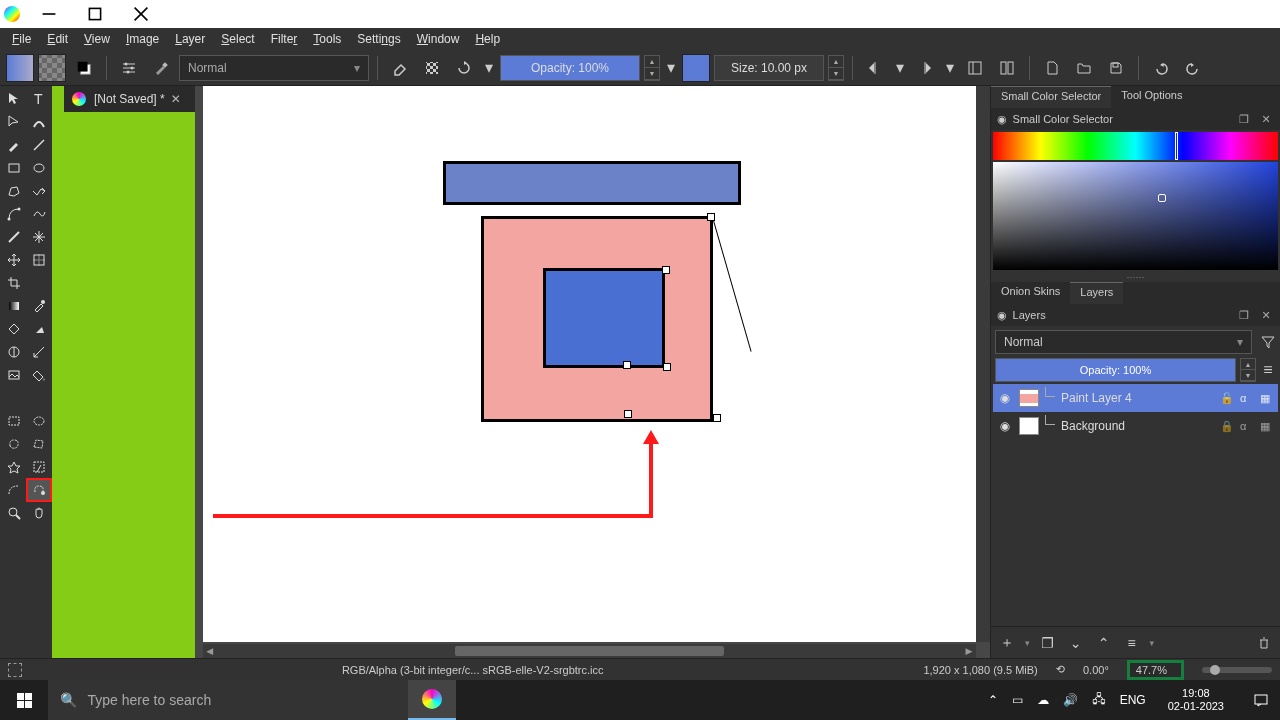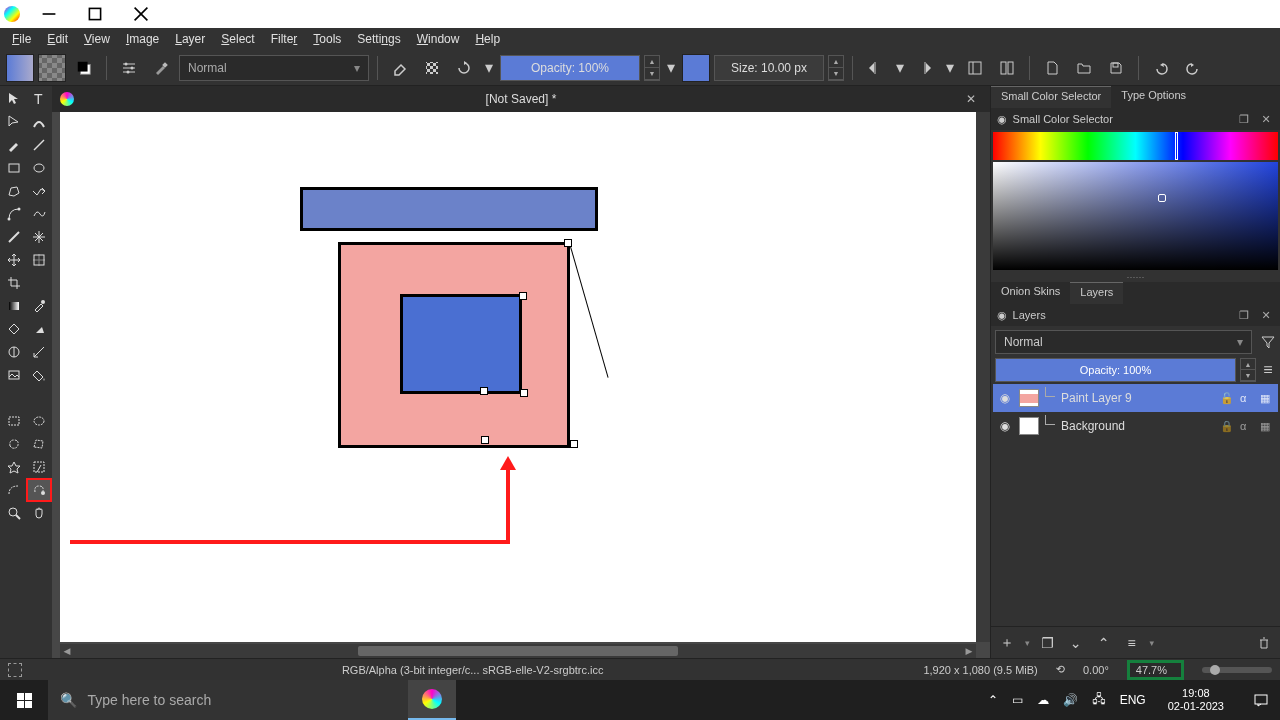--- a/index.html
+++ b/index.html
@@ -32,21 +32,21 @@
 
 
 .main { display: flex; height: calc(720px - 28px - 22px - 36px - 22px - 40px); }
 
 
 .toolbox { width: 52px; background: #323232; padding: 2px; display: grid; grid-template-columns: 24px 24px; gap: 1px; align-content: start; }
 .toolbox .tool { width: 24px; height: 22px; display: flex; align-items: center; justify-content: center; color: #ddd; font-size: 14px; }
 .toolbox .tool.hl { outline: 2px solid #ff1a1a; outline-offset: -1px; background: #555; }
 
 
-.docarea { flex: 1; background: #84cc16; display: flex; flex-direction: column; }
+.docarea { flex: 1; background: #84cc16; display: flex; flex-direction: row; padding-left: 12px; }
 .doctab { height: 26px; background: #2a2a2a; display: flex; align-items: center; padding: 0 8px; color: #ddd; font-size: 12px; }
 .doctab .kicon { width: 14px; height: 14px; background: conic-gradient(#f0c,#0ff,#ff0,#f0c); border-radius: 50%; margin-right: 8px; }
 .doctab .tabname { flex: 1; text-align: center; }
 .doctab .x { color: #bbb; padding: 0 6px; }
 .canvas-wrap { flex: 1; position: relative; background: #474747; padding: 8px; }
 .canvas { position: absolute; left: 8px; top: 0; right: 14px; bottom: 16px; background: #fff; }
 .scroll-h { position: absolute; left: 8px; right: 14px; bottom: 0; height: 14px; background: #3a3a3a; display: flex; }
 .scroll-h .trk { flex: 1; background: #3a3a3a; position: relative; }
 .scroll-h .thumb { position: absolute; left: 32%; width: 36%; top: 2px; bottom: 2px; background: #666; border-radius: 2px; }
 .scroll-h .arr { width: 14px; display: flex; align-items: center; justify-content: center; color: #999; font-size: 9px; }
@@ -520,21 +520,21 @@
             <div class="thumb"></div>
           </div>
           <div class="arr">▶</div>
       </div>
     </div>
   </div>
 
   <div class="rpanel">
     <div class="rtabs">
       <div class="rtab act">Small Color Selector</div>
-      <div class="rtab">Type Options</div>
+      <div class="rtab">Tool Options</div>
     </div>
     <div class="rhead">
       <span>◉</span>
       <span>Small Color Selector</span>
       <span class="sp"></span>
       <span class="hb">❐</span>
       <span class="hb">✕</span>
     </div>
     <div class="color-hue">
         <div class="pick"></div>
@@ -575,21 +575,21 @@
             <div>▲</div>
             <div>▼</div>
           </div>
         <div class="lmenu">≡</div>
       </div>
       <div class="layerlist">
         <div class="layer act">
           <span class="eye">◉</span>
           <span class="thumb" style="background:linear-gradient(#fff 25%,#f3a5a1 25% 80%,#fff 80%);position:relative"></span>
           <span class="corner"></span>
-          <span class="name">Paint Layer 9</span>
+          <span class="name">Paint Layer 4</span>
           <span class="ic">🔓</span>
           <span class="ic">α</span>
           <span class="ic">▦</span>
         </div>
         <div class="layer">
           <span class="eye">◉</span>
           <span class="thumb" style="background:#fff;position:relative"></span>
           <span class="corner"></span>
           <span class="name">Background</span>
           <span class="ic">🔒</span>

